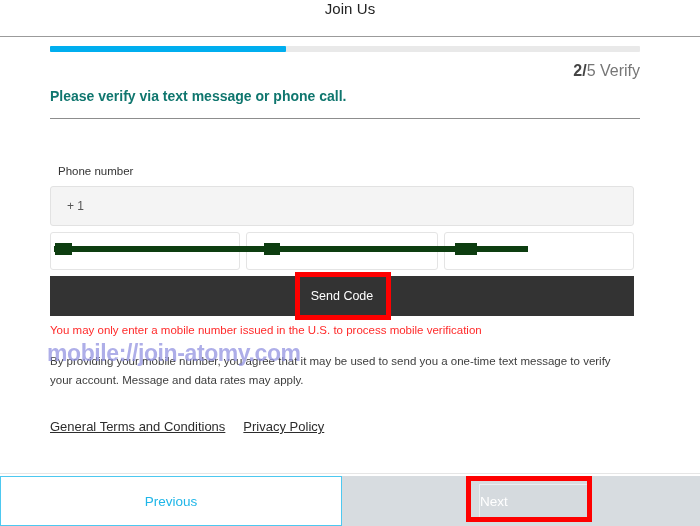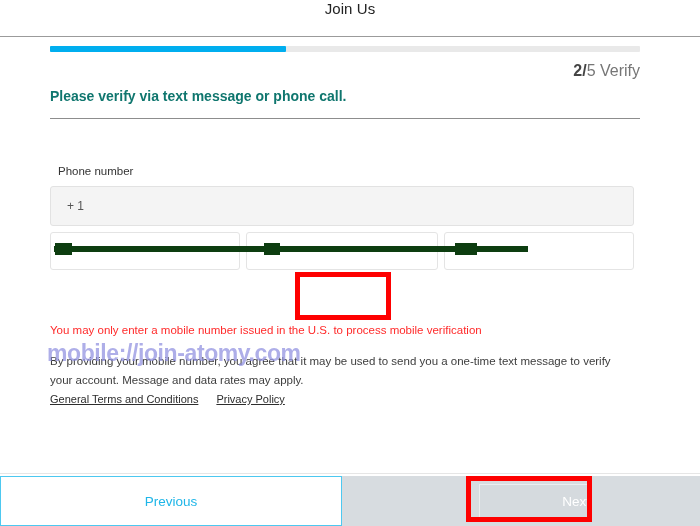--- a/index.html
+++ b/index.html
@@ -214,22 +214,23 @@
     line-height: 1.65;
     color: #3d3d3d;
   }
   .links {
     position: absolute;
     left: 50px; top: 393px;
     display: flex;
     gap: 18px;
   }
   .links a {
-    font-size: 11px;
+    font-size: 13px;
     color: #2d2d2d;
+    margin-top: 26px;
   }
 
   
   .watermark {
     position: absolute;
     left: 47px; top: 340px;
     font-size: 23px;
     font-weight: bold;
     color: #8f8fe0;
     opacity: 0.72;
@@ -263,21 +264,21 @@
   .btn-next-wrap {
     width: 358px; height: 50px;
     background: #d7dce0;
     display: flex; align-items: center; justify-content: center;
     position: relative;
   }
   .btn-next {
     width: 112px; height: 34px;
     background: #d5dade;
     border: 1px solid #eceef0;
-    display: flex; align-items: center; justify-content: flex-end;
+    display: flex; align-items: center; justify-content: flex-start;
     cursor: pointer;
     margin-left: 28px;
   }
   .btn-next span { font-size: 13.5px; color: #ffffff; }
 </style>
 </head>
 <body>
 
 <div id="page">
 
@@ -304,20 +305,23 @@
   <div class="num-row">
     <div class="num-box b1"></div>
     <div class="num-box b2"></div>
     <div class="num-box b3"></div>
   </div>
   <div class="redact"></div>
   <div class="redact-blob blob-a"></div>
   <div class="redact-blob blob-b"></div>
   <div class="redact-blob blob-c"></div>
 
+  <div class="send-code">
+    <span class="send-code-label">Send Code</span>
+  </div>
   <div class="annot annot-send"></div>
 
   <div class="error-text">You may only enter a mobile number issued in the U.S. to process mobile verification</div>
 
   <div class="consent">By providing your mobile number, you agree that it may be used to send you a one-time text message to verify your account. Message and data rates may apply.</div>
   <div class="links">
     <a href="#">General Terms and Conditions</a>
     <a href="#">Privacy Policy</a>
   </div>
 

